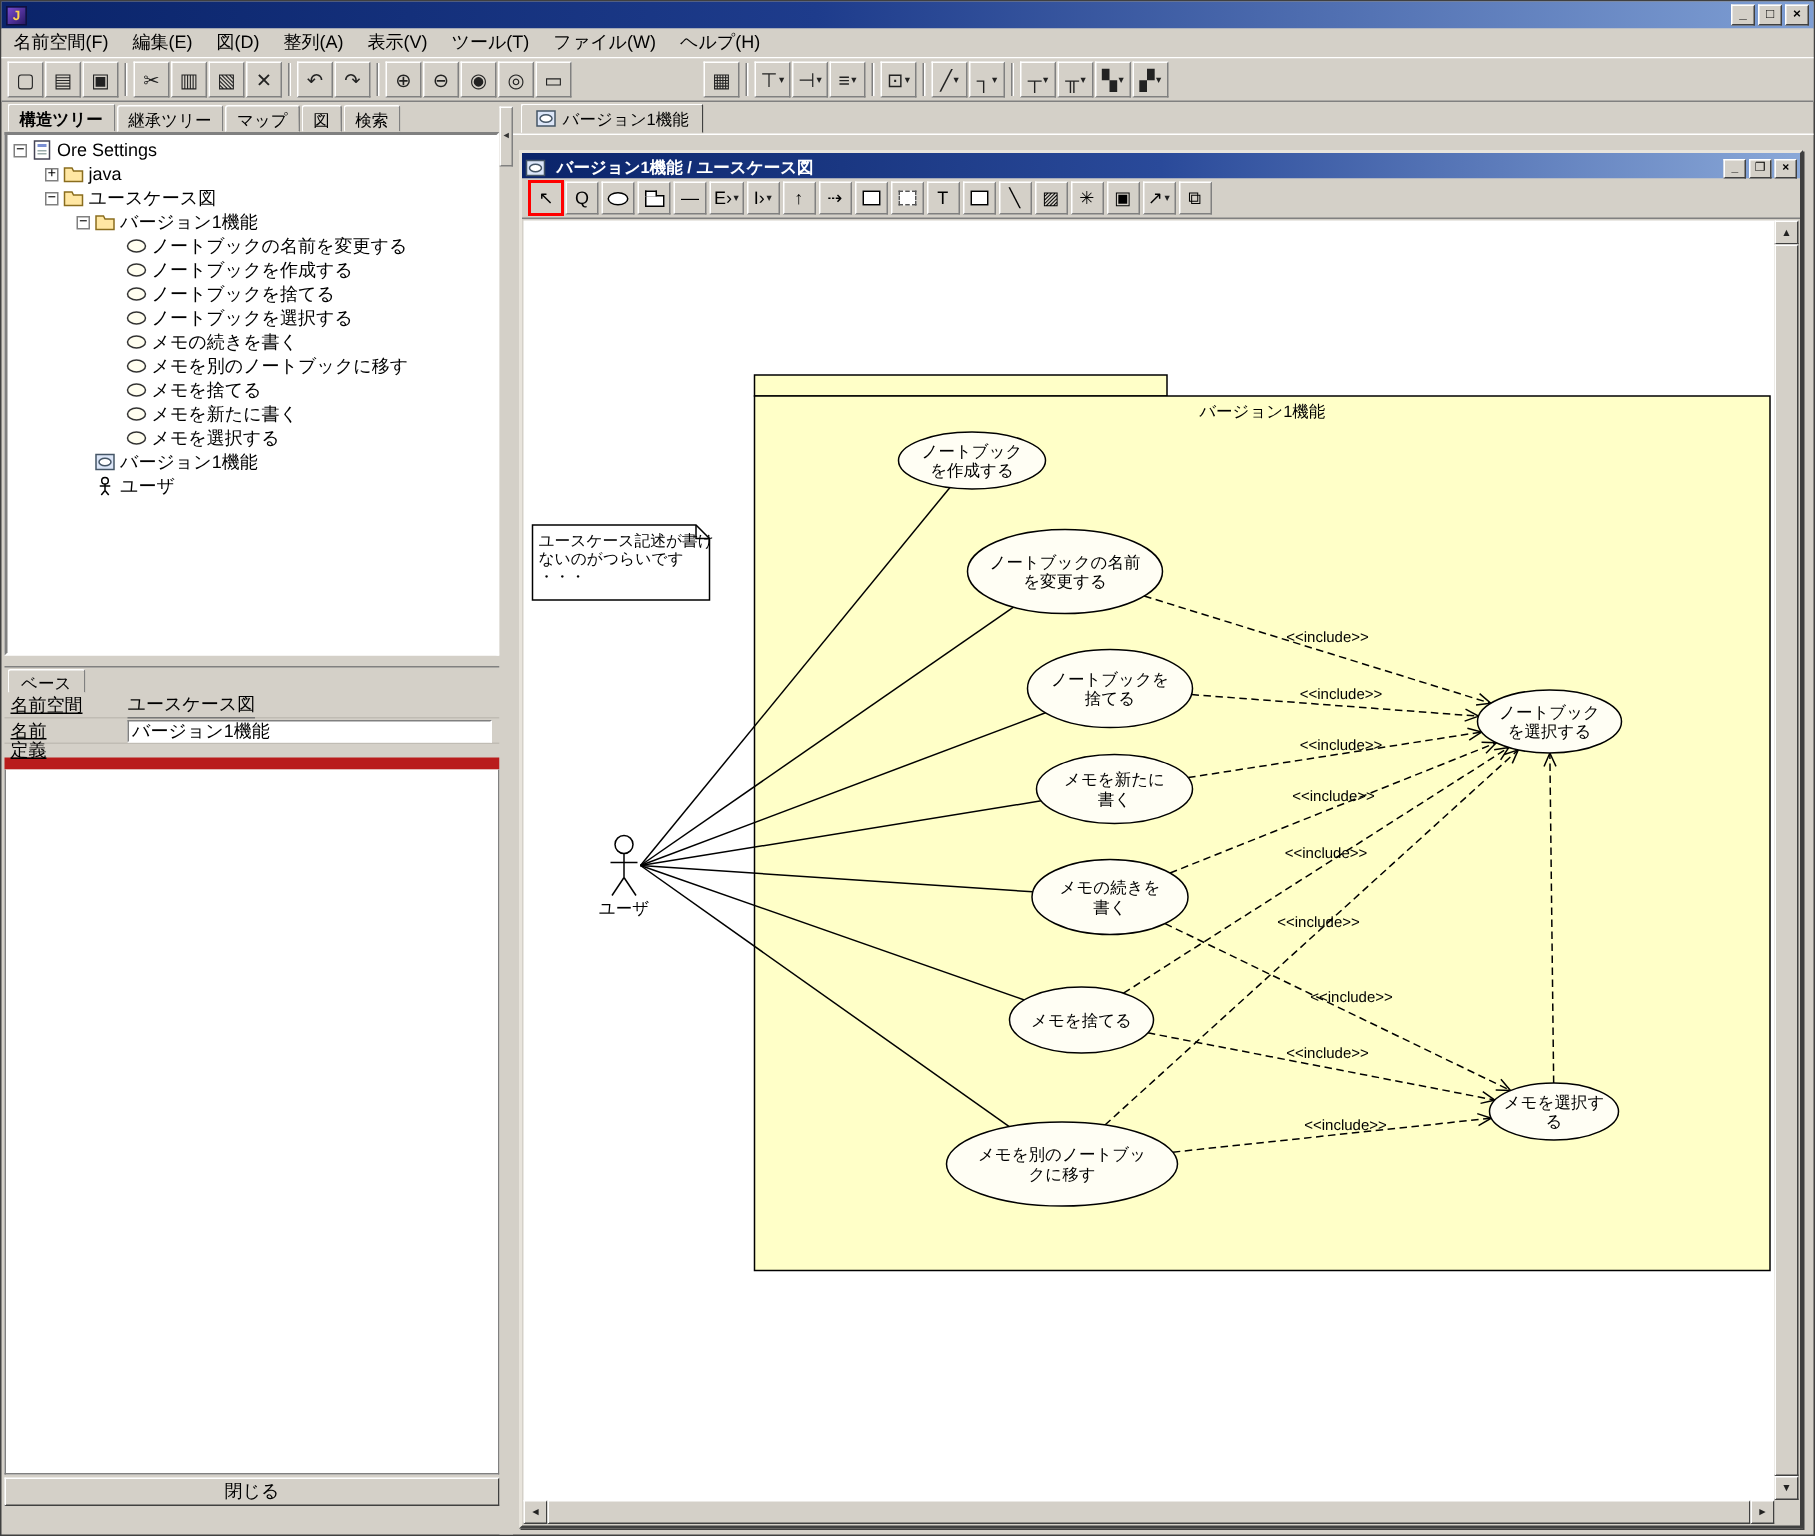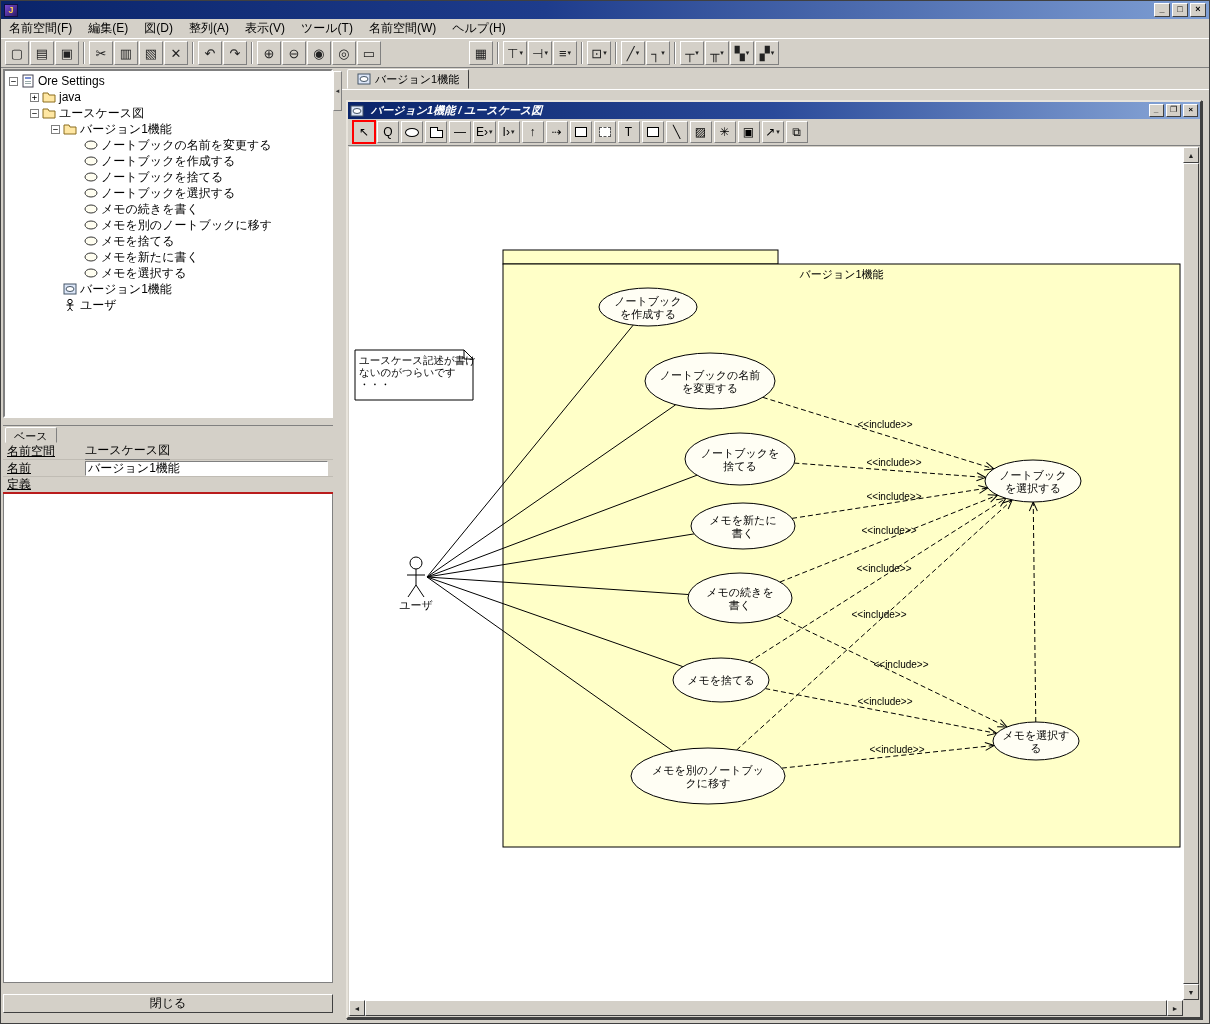--- a/index.html
+++ b/index.html
@@ -29,35 +29,35 @@
 .texp{width:9px;height:9px;border:1px solid #808080;background:#fff;font-size:9px;line-height:7px;text-align:center;margin-right:3px;flex:none;font-family:"DejaVu Sans Mono",monospace;}
 .tspacer{width:12px;flex:none;}
 .ticon{width:14px;height:14px;margin-right:3px;flex:none;}
 .props{flex:1;display:flex;flex-direction:column;margin-top:7px;border-top:1px solid #808080;}
 .props-tabrow{height:17px;display:flex;align-items:flex-end;padding-left:2px;text-align:center;}
 .props-tab{height:16px;padding:1px 8px;font-size:11px;background:#d4d0c8;border:1px solid;border-color:#fff #808080 transparent #fff;border-radius:2px 2px 0 0;}
 .prow{height:17px;display:flex;align-items:center;border-bottom:1px solid #c0bcb4;}
 .prow .plabel{width:82px;padding-left:4px;font-size:12px;flex:none;text-decoration:underline;}
 .pvalue{font-size:12px;border-bottom:1px solid #777;}
 .pfield{width:243px;height:15px;background:#fff;border:1px solid;border-color:#808080 #fff #fff #808080;font-size:12px;padding:0 2px;font-family:inherit;}
-.prow.pheader{border-bottom:2px solid #b91c1c;}
+.prow.pheader{border-bottom:8px solid #b91c1c;}
 .pbody{flex:1;background:#fff;border:1px solid #808080;border-top:none;}
-.close-row{height:38px;display:flex;align-items:center;padding-top:2px;}
+.close-row{height:38px;display:flex;align-items:flex-start;padding-top:2px;}
 .close-btn{flex:1;background:#d4d0c8;border:1px solid;border-color:#fff #404040 #404040 #fff;font-size:12px;font-family:inherit;}
 
 .splitter{position:absolute;left:332px;top:68px;width:9px;bottom:0;background:#d4d0c8;}
 .splitter-btn{position:absolute;left:0;top:2px;width:9px;height:40px;background:#d4d0c8;border:1px solid;border-color:#fff #808080 #808080 #fff;font-size:6px;text-align:center;line-height:38px;color:#333;}
 
 .right-area{position:absolute;left:341px;top:68px;right:0;bottom:0;}
 .doc-tab-row{height:21px;display:flex;align-items:flex-end;padding-left:5px;border-bottom:1px solid #fff;}
 .doc-tab{height:20px;display:flex;align-items:center;gap:4px;padding:0 9px;font-size:11px;background:#d4d0c8;border:1px solid;border-color:#fff #404040 transparent #fff;border-radius:2px 2px 0 0;}
 .doc-tab .ticon{margin:0;}
 
 .mdi-window{position:absolute;left:4px;top:31px;width:856px;height:919px;background:#d4d0c8;border:2px solid;border-color:#e8e4dc #404040 #404040 #e8e4dc;box-shadow:1px 1px 0 #404040;}
-.mdi-title{height:17px;background:linear-gradient(90deg,#0a246a 0%,#2a4a9a 50%,#8aa8d8 100%);color:#fff;display:flex;align-items:center;gap:4px;padding:0 2px;font-size:11px;font-weight:bold;font-style:italic;}
+.mdi-title{height:17px;background:linear-gradient(90deg,#0a246a 0%,#2a4a9a 50%,#8aa8d8 100%);color:#fff;display:flex;align-items:flex-end;gap:4px;padding:0 2px;font-size:11px;font-weight:bold;}
 .mdi-btns{margin-left:auto;display:flex;gap:2px;}
 .mbtn{width:15px;height:13px;background:#d4d0c8;border:1px solid;border-color:#fff #404040 #404040 #fff;color:#000;font-size:8px;line-height:10px;text-align:center;font-weight:bold;}
 .mdi-toolbar{height:27px;display:flex;align-items:center;gap:2px;padding:0 5px;background:#d4d0c8;border-bottom:1px solid #808080;}
 .mtool{height:22px;min-width:22px;background:#d4d0c8;border:1px solid;border-color:#fff #808080 #808080 #fff;display:flex;align-items:center;justify-content:center;font-size:12px;padding:0 2px;position:relative;}
 .mtool.selected{outline:2px solid #ff0000;outline-offset:-1px;}
 .sh-oval{width:14px;height:9px;border:1px solid #000;border-radius:50%;background:#fff;display:inline-block;}
 .sh-package{width:13px;height:8px;border:1px solid #000;background:#fff;display:inline-block;position:relative;margin-top:3px;}
 .sh-package::before{content:"";position:absolute;left:-1px;top:-4px;width:6px;height:3px;border:1px solid #000;border-bottom:none;background:#fff;}
 .sh-rect{width:12px;height:10px;border:1px solid #000;background:#fff;display:inline-block;}
 .sh-dashrect{width:12px;height:10px;border:1px dashed #555;background:#fff;display:inline-block;}
@@ -84,21 +84,21 @@
     </span>
   </div>
 
   <div class="menubar" id="menubar">
       <span class="menu-item">名前空間(F)</span>
       <span class="menu-item">編集(E)</span>
       <span class="menu-item">図(D)</span>
       <span class="menu-item">整列(A)</span>
       <span class="menu-item">表示(V)</span>
       <span class="menu-item">ツール(T)</span>
-      <span class="menu-item">名前空間(W)</span>
+      <span class="menu-item">ファイル(W)</span>
       <span class="menu-item">ヘルプ(H)</span>
     </div>
   <div class="toolbar" id="main-toolbar">
       <button class="tbtn">
         <span class="glyph">▢</span>
       </button>
       <button class="tbtn">
         <span class="glyph">▤</span>
       </button>
       <button class="tbtn">
@@ -184,20 +184,27 @@
         <span class="glyph">▚</span>
         <span class="ddarr">▾</span>
       </button>
       <button class="tbtn">
         <span class="glyph">▞</span>
         <span class="ddarr">▾</span>
       </button>
     </div>
 
   <div class="left-panel">
+    <div class="ltab-row" id="left-tabs">
+        <span class="ltab active">構造ツリー</span>
+        <span class="ltab">継承ツリー</span>
+        <span class="ltab">マップ</span>
+        <span class="ltab">図</span>
+        <span class="ltab">検索</span>
+      </div>
     <div class="tree" id="tree">
         <div class="trow" style="padding-left: 4px;">
           <span class="texp">−</span>
           <span class="ticon"><svg width="14" height="14" viewBox="0 0 14 14">
               <rect x="2" y="1" width="10" height="12" fill="#fff" stroke="#445"></rect>
               <rect x="4" y="3" width="6" height="2" fill="#7a8fd4"></rect>
               <rect x="4" y="7" width="6" height="1" fill="#9aa"></rect>
               <rect x="4" y="9" width="6" height="1" fill="#9aa"></rect>
             </svg></span>
           <span>Ore Settings</span>

